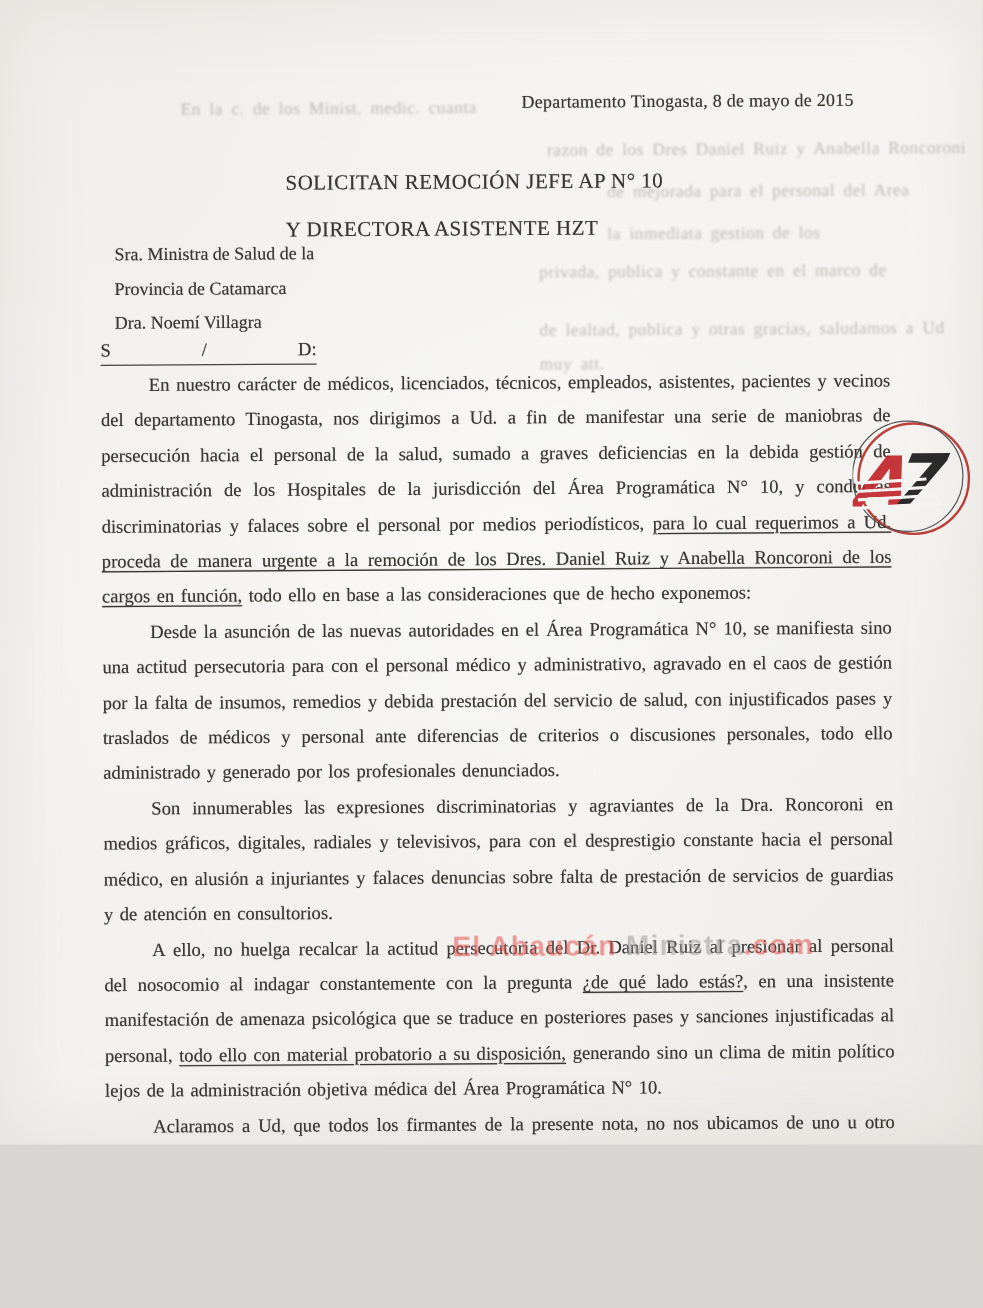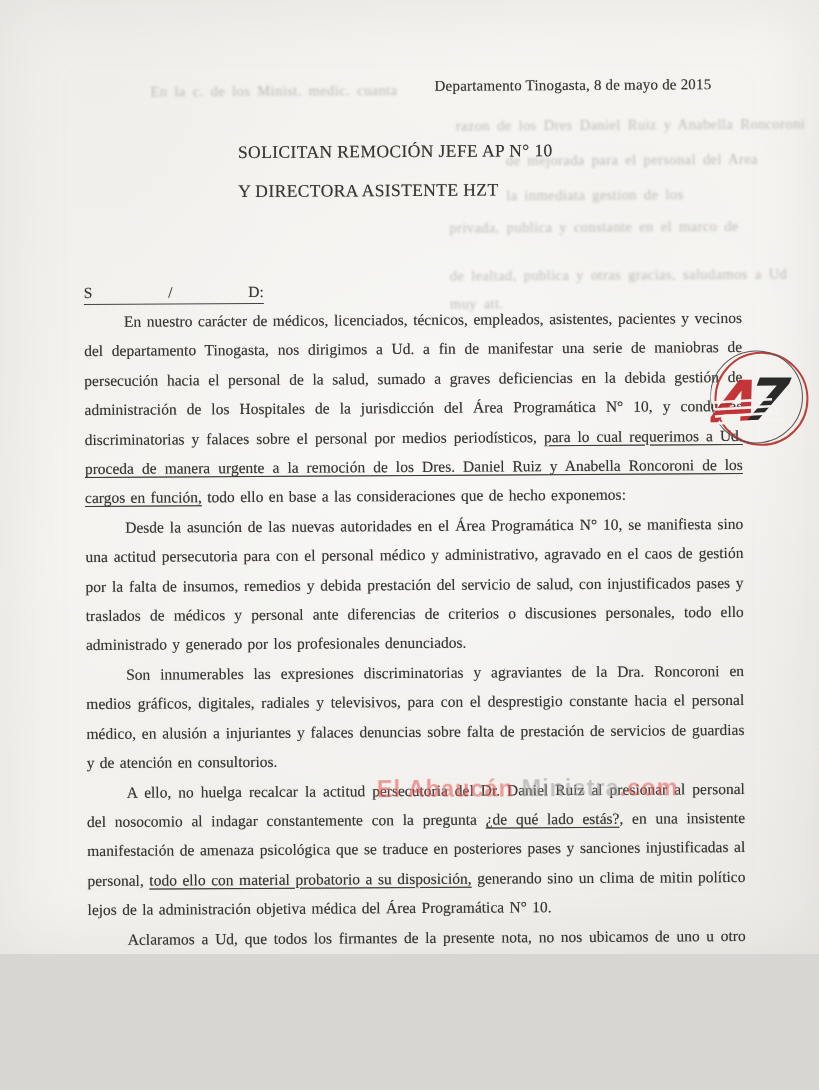--- a/index.html
+++ b/index.html
@@ -65,20 +65,25 @@
         <div class="bleed-line" style="left: 448px; top: 296px; width: 120px;">muy att.</div>
       </div>
 
     <div class="dateline ink">Departamento Tinogasta,  8 de mayo  de 2015</div>
 
     <div class="title-block ink">
       <div>SOLICITAN REMOCIÓN JEFE AP N° 10</div>
       <div>Y DIRECTORA ASISTENTE HZT</div>
     </div>
 
+    <div class="addr ink">
+      <div>Sra. Ministra de Salud de la</div>
+      <div>Provincia de Catamarca</div>
+      <div>Dra. Noemí Villagra</div>
+    </div>
 
     <div class="sd-line ink">
       <span>S</span>
       <span>/</span>
       <span>D:</span>
     </div>
 
     <div class="letter-body ink">
         <p class="para"><span>En nuestro carácter de médicos, licenciados, técnicos, empleados, asistentes, pacientes y vecinos del departamento Tinogasta, nos dirigimos a Ud. a fin de manifestar una serie de maniobras de persecución hacia el personal de la salud, sumado a graves deficiencias en la debida gestión de administración de los Hospitales de la jurisdicción del Área Programática N° 10, y conductas discriminatorias y falaces sobre el personal por medios periodísticos, </span><span class="u">para lo cual requerimos a Ud. proceda de manera urgente a la remoción de los Dres. Daniel Ruiz y Anabella Roncoroni de los cargos en función,</span><span> todo ello en base a las consideraciones que de hecho exponemos:</span></p>
         <p class="para"><span>Desde la asunción de las nuevas autoridades en el Área Programática N° 10, se manifiesta sino una actitud persecutoria para con el personal médico y administrativo, agravado en el caos de gestión por la falta de insumos, remedios y debida prestación del servicio de salud, con injustificados pases y traslados de médicos y personal ante diferencias de criterios o discusiones personales, todo ello administrado y generado por los profesionales denunciados.</span></p>

